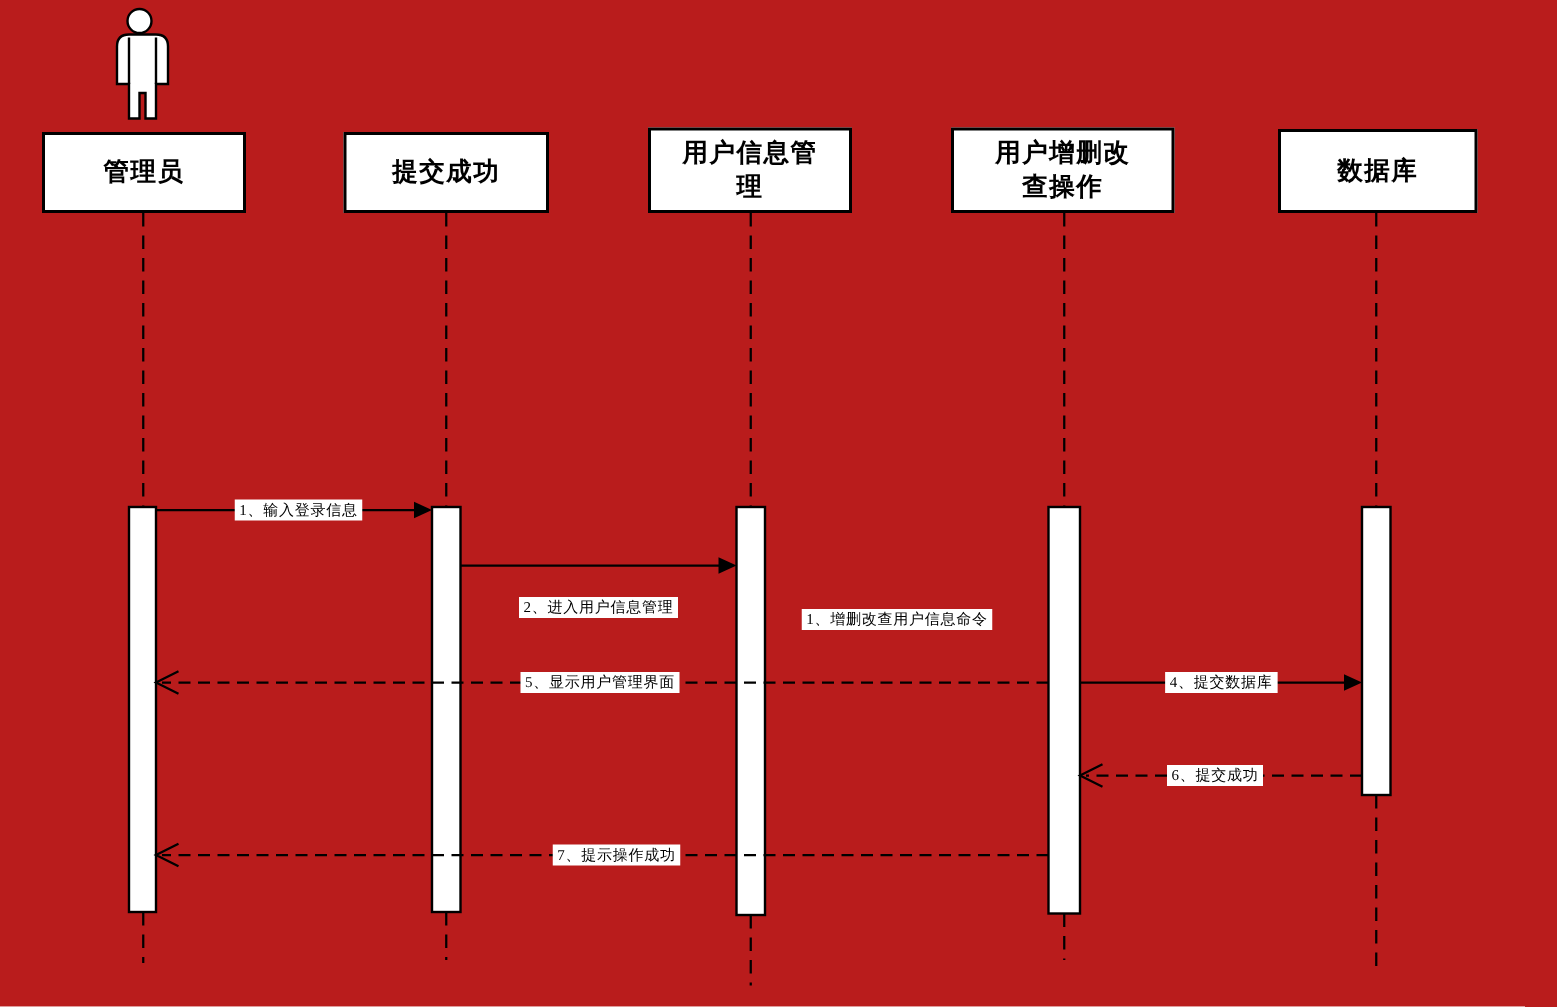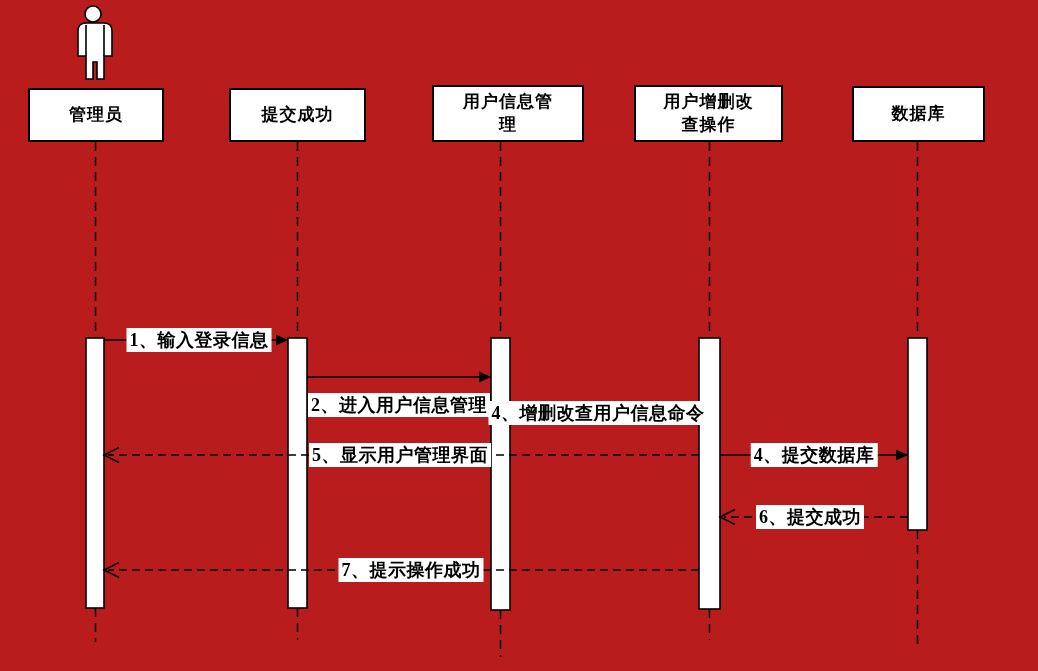--- a/index.html
+++ b/index.html
@@ -28,22 +28,22 @@
   .lifeline-box .bx-label{
     display:inline-block;
     max-width:5.4em;
     word-break:break-all;
   }
   .msg-label{
     position:absolute;
     transform:translate(-50%,-50%);
     background:#ffffff;
     white-space:nowrap;
-    font-size:18px;
-    font-weight:700;
+    font-size:10px;
+    font-weight:400;
     letter-spacing:0.5px;
     padding:0 3px;
     z-index:3;
     color:#000;
   }
 </style>
 </head>
 <body>
 
 <div class="stage">
@@ -99,31 +99,31 @@
       <polyline points="119,562.5 104,570 119,577.5"></polyline>
     </g>
   </svg>
 
   <div class="lifeline-box" style="left:28px;top:88px;width:136px;height:54px;">
     <span class="bx-label">管理员</span>
   </div>
   <div class="lifeline-box" style="left:229px;top:88px;width:137px;height:54px;">
     <span class="bx-label">提交成功</span>
   </div>
-  <div class="lifeline-box" style="left:432px;top:85px;width:152px;height:57px;">
+  <div class="lifeline-box" style="left:432px;top:85px;width:136px;height:57px;">
     <span class="bx-label">用户信息管理</span>
   </div>
   <div class="lifeline-box" style="left:634px;top:85px;width:149px;height:57px;">
     <span class="bx-label">用户增删改查操作</span>
   </div>
   <div class="lifeline-box" style="left:852px;top:86px;width:133px;height:56px;">
     <span class="bx-label">数据库</span>
   </div>
 
   <div class="msg-label" style="left:199px;top:340px;">1、输入登录信息</div>
   <div class="msg-label" style="left:399px;top:377px;margin-top:28px;">2、进入用户信息管理</div>
-  <div class="msg-label" style="left:598px;top:413px;">4、增删改查用户信息命令</div>
+  <div class="msg-label" style="left:598px;top:413px;">1、增删改查用户信息命令</div>
   <div class="msg-label" style="left:814px;top:455px;">4、提交数据库</div>
   <div class="msg-label" style="left:400px;top:455px;">5、显示用户管理界面</div>
   <div class="msg-label" style="left:810px;top:517px;">6、提交成功</div>
   <div class="msg-label" style="left:411px;top:570px;">7、提示操作成功</div>
 
 </div>
 
 </body></html>

